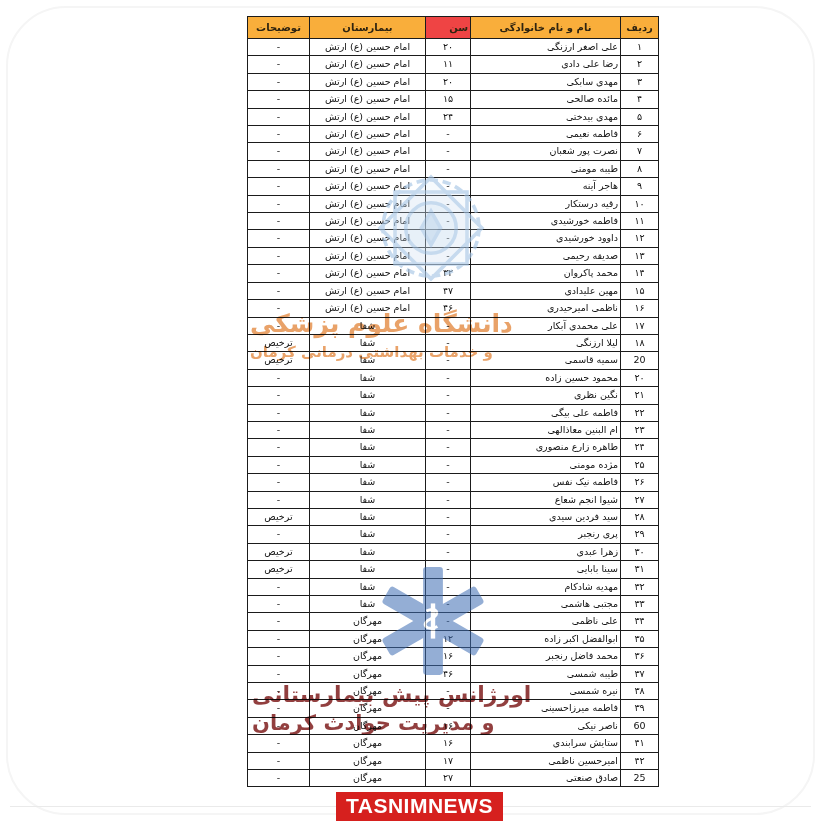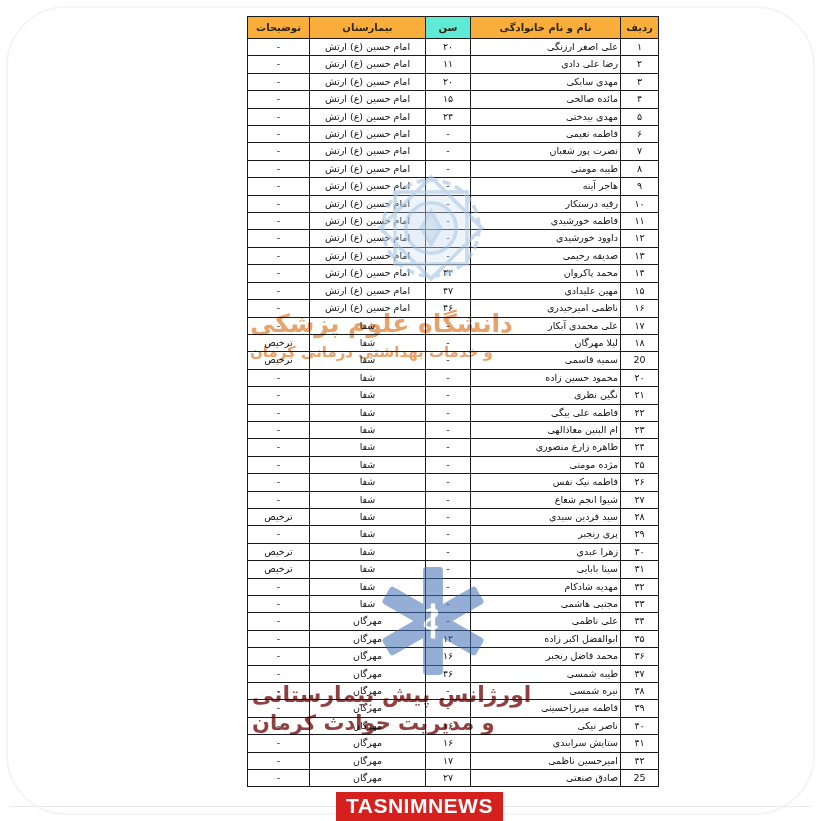--- a/index.html
+++ b/index.html
@@ -79,21 +79,21 @@
       <col class="c-row">
         <col class="c-name">
         <col class="c-age">
         <col class="c-hospital">
         <col class="c-notes">
     </colgroup>
     <thead>
       <tr>
           <th style="background: rgb(249, 174, 59);">ردیف</th>
           <th style="background: rgb(249, 174, 59);">نام و نام خانوادگی</th>
-          <th style="background: #5eead4;">سن</th>
+          <th style="background: #ef4444; text-align: right;">سن</th>
           <th style="background: rgb(249, 174, 59);">بیمارستان</th>
           <th style="background: rgb(249, 174, 59);">توضیحات</th>
         </tr>
     </thead>
     <tbody>
         <tr>
           <td class="cell-row">۱</td>
           <td class="cell-name">علی اصغر ارزنگی</td>
           <td class="cell-age">۲۰</td>
           <td class="cell-hospital">امام حسین (ع) ارتش</td>
@@ -206,21 +206,21 @@
         </tr>
         <tr>
           <td class="cell-row">۱۷</td>
           <td class="cell-name">علی محمدی آبکار</td>
           <td class="cell-age">-</td>
           <td class="cell-hospital">شفا</td>
           <td class="cell-notes">-</td>
         </tr>
         <tr>
           <td class="cell-row">۱۸</td>
-          <td class="cell-name">لیلا مهرگان</td>
+          <td class="cell-name">لیلا ارزنگی</td>
           <td class="cell-age">-</td>
           <td class="cell-hospital">شفا</td>
           <td class="cell-notes">ترخیص</td>
         </tr>
         <tr>
           <td class="cell-row">20</td>
           <td class="cell-name">سمیه قاسمی</td>
           <td class="cell-age">-</td>
           <td class="cell-hospital">شفا</td>
           <td class="cell-notes">ترخیص</td>
@@ -359,21 +359,21 @@
           <td class="cell-notes">-</td>
         </tr>
         <tr>
           <td class="cell-row">۳۹</td>
           <td class="cell-name">فاطمه میرزاحسینی</td>
           <td class="cell-age">-</td>
           <td class="cell-hospital">مهرگان</td>
           <td class="cell-notes">-</td>
         </tr>
         <tr>
-          <td class="cell-row">۴۰</td>
+          <td class="cell-row">60</td>
           <td class="cell-name">ناصر نیکی</td>
           <td class="cell-age">۱۶</td>
           <td class="cell-hospital">مهرگان</td>
           <td class="cell-notes">-</td>
         </tr>
         <tr>
           <td class="cell-row">۴۱</td>
           <td class="cell-name">ستایش سرابندی</td>
           <td class="cell-age">۱۶</td>
           <td class="cell-hospital">مهرگان</td>

